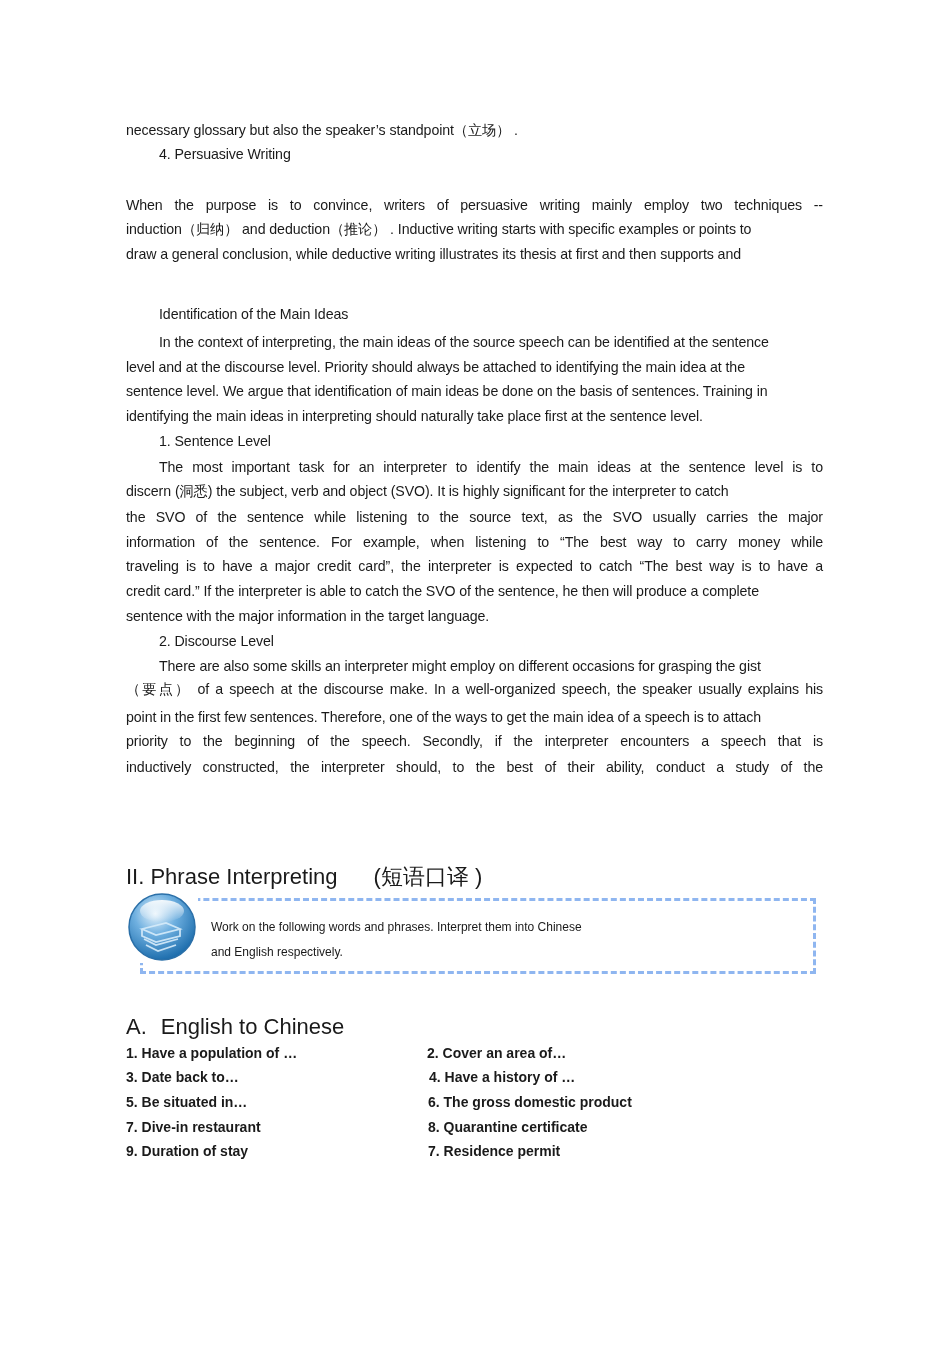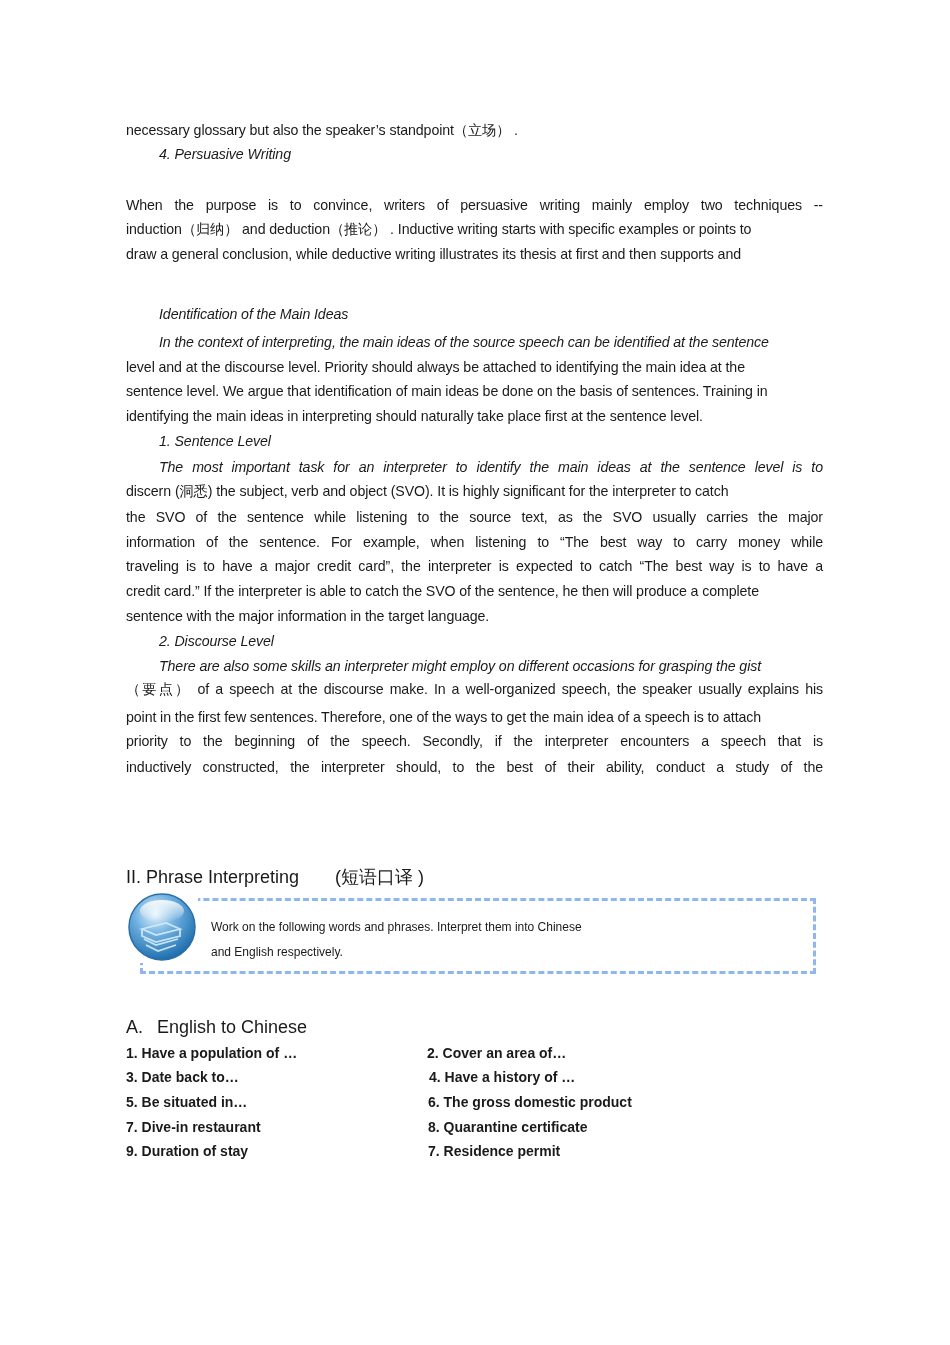--- a/index.html
+++ b/index.html
@@ -1,24 +1,24 @@
 <!DOCTYPE html>
 <html><head>
   <meta charset="utf-8">
   <style>
     html, body { margin: 0; padding: 0; background: #ffffff; }
     body { width: 950px; height: 1345px; position: relative; overflow: hidden;
       font-family: "Liberation Sans", "DejaVu Sans", sans-serif; color: #1a1a1a; }
     .page { position: absolute; left: 0; top: 0; width: 950px; height: 1345px; }
     .line { position: absolute; left: 126px; font-size: 14.2px; line-height: 18px; white-space: nowrap; letter-spacing: -0.1px; }
-    .indent { left: 159px; font-style: italic; }
+    .indent { left: 159px; }
     .just { width: 697px; text-align: justify; text-align-last: justify; white-space: normal; }
-    .h2 { position: absolute; left: 126px; font-size: 18px; line-height: 22px; white-space: nowrap; }
+    .h2 { position: absolute; left: 126px; font-size: 22px; line-height: 22px; white-space: nowrap; }
     .h2 .cn { margin-left: 36px; }
-    .hA { position: absolute; left: 126px; font-size: 18px; line-height: 22px; white-space: nowrap; text-align: right; }
+    .hA { position: absolute; left: 126px; font-size: 22px; line-height: 22px; white-space: nowrap; text-align: right; }
     .hA .lbl { margin-right: 14px; }
     .item { position: absolute; font-size: 14px; line-height: 18px; white-space: nowrap; font-weight: bold; }
     .box { position: absolute; left: 140px; top: 898px; width: 676px; height: 76px;
       border: 3px dashed #8fb6f0; box-sizing: border-box; }
     .box-text { position: absolute; left: 211px; font-size: 12px; line-height: 18px; white-space: nowrap; }
     .icon-wrap { position: absolute; left: 126px; top: 891px; width: 72px; height: 72px; background: #fff; }
     .icon-wrap svg { display: block; }
   </style>
 </head>
 <body>

